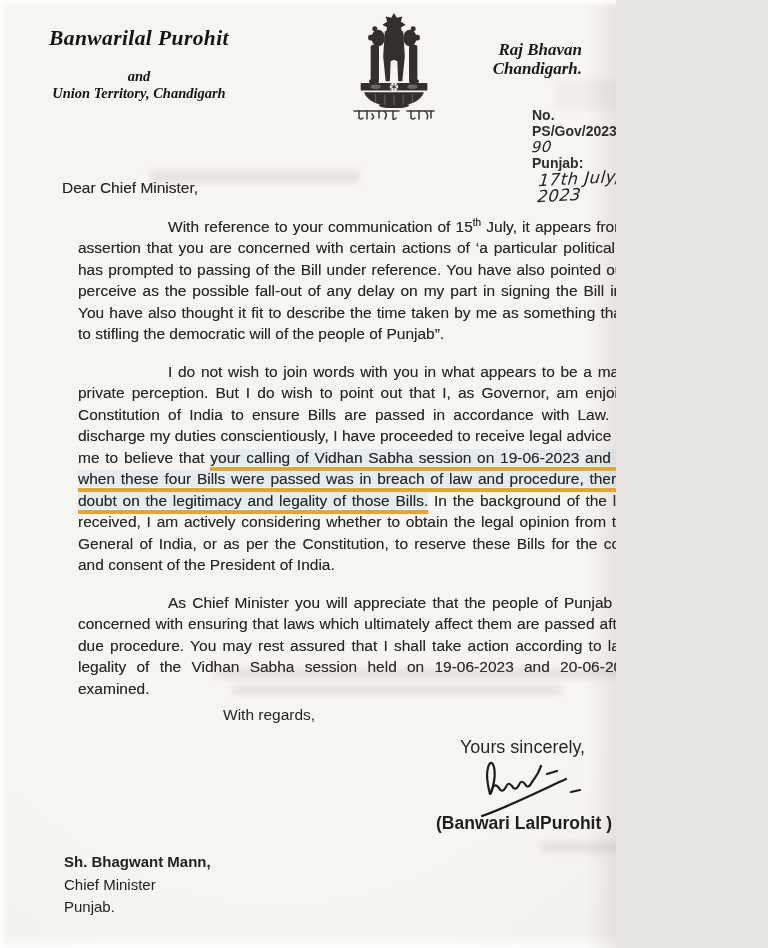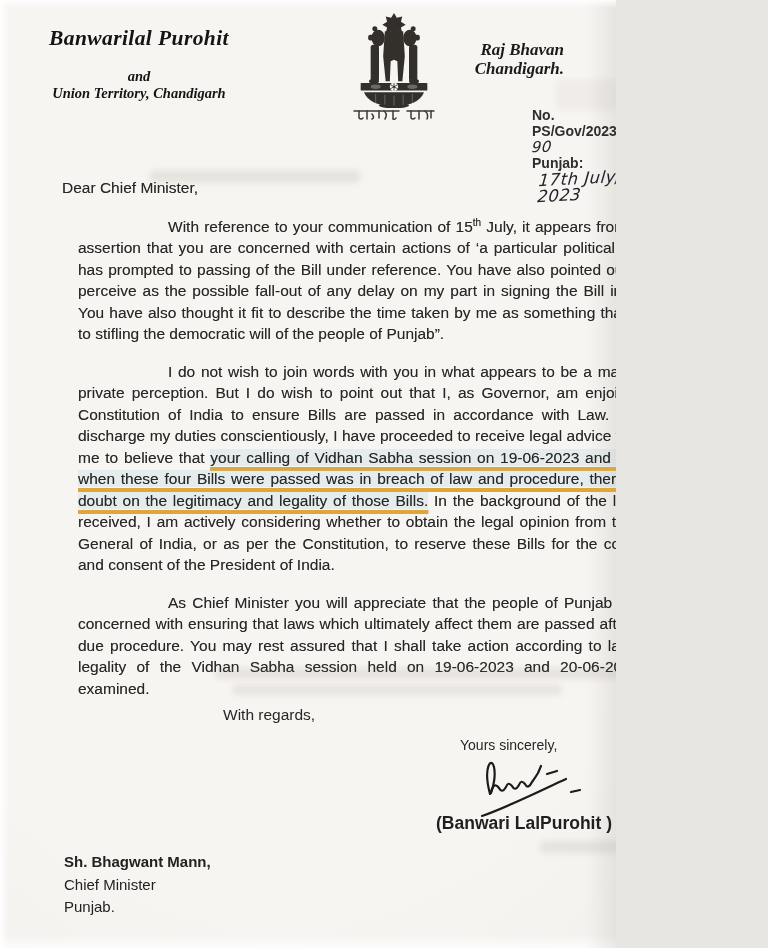--- a/index.html
+++ b/index.html
@@ -15,21 +15,21 @@
     background-color:var(--paper,#f3f1ed);
   }
   [data-name]{box-sizing:border-box;}
   .abs{position:absolute;}
 
   
   .lh-left{left:34px;top:26px;width:210px;text-align:center;
     font-family:"Liberation Serif",serif;font-weight:bold;font-style:italic;color:#141414;}
   .lh-name{font-size:21.5px;letter-spacing:.4px;margin-bottom:17px;}
   .lh-title{font-size:14.5px;line-height:17px;}
-  .lh-right{right:52px;top:40px;text-align:right;
+  .lh-right{right:34px;top:40px;text-align:right;
     font-family:"Liberation Serif",serif;font-weight:bold;font-style:italic;
     font-size:17px;line-height:19px;color:#1a1a1a;}
 
   .emblem{left:348px;top:8px;width:92px;text-align:center;}
   .emblem svg{display:block;margin:0 auto;}
 
   .ref-block{left:532px;top:107px;font-size:14px;line-height:16px;font-weight:bold;color:#2e2e2e;}
   .hand{font-family:"DejaVu Sans",sans-serif;font-style:italic;font-weight:normal;
     color:#23232c;display:inline-block;transform:rotate(-2deg) skewX(-7deg);letter-spacing:.5px;}
   .ref-hand{font-size:15px;}
@@ -44,21 +44,21 @@
   .hl{
     background-color:var(--scan-tint,#a9cfdb38);
     text-decoration:underline;
     text-decoration-color:var(--highlight-marker,#e2a948);
     text-decoration-thickness:3.5px;
     text-underline-offset:4px;
     text-decoration-skip-ink:none;
   }
 
   .regards{left:223px;top:706px;font-size:15.5px;}
-  .sincerely{left:460px;top:737px;font-size:14px;text-align:right;}
+  .sincerely{left:460px;top:737px;font-size:18px;text-align:right;}
   .signatory{left:436px;top:813px;font-size:17.5px;font-weight:bold;color:#1f1f1f;}
   .recipient{left:64px;top:851px;font-size:15px;line-height:22.5px;color:#222;}
   .recipient .r0{font-weight:bold;}
 
   .sig-svg{left:474px;top:754px;}
   .sig-svg path{fill:none;stroke:#1c1c1c;stroke-width:2.2;stroke-linecap:round;stroke-linejoin:round;}
   .redmarks{left:688px;top:442px;opacity:.85;}
   .redmarks path{fill:none;stroke:var(--red-pen,#c43f2e);stroke-width:2.4;stroke-linecap:round;}
 
   .emblem-dark{fill:#33302c;}

